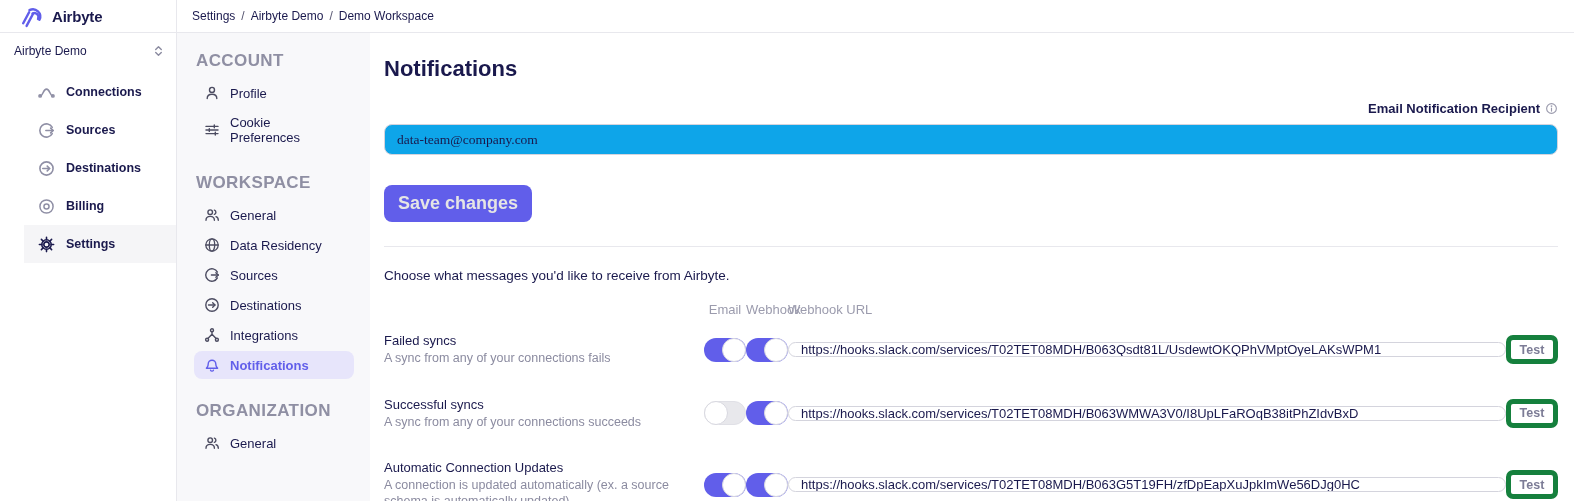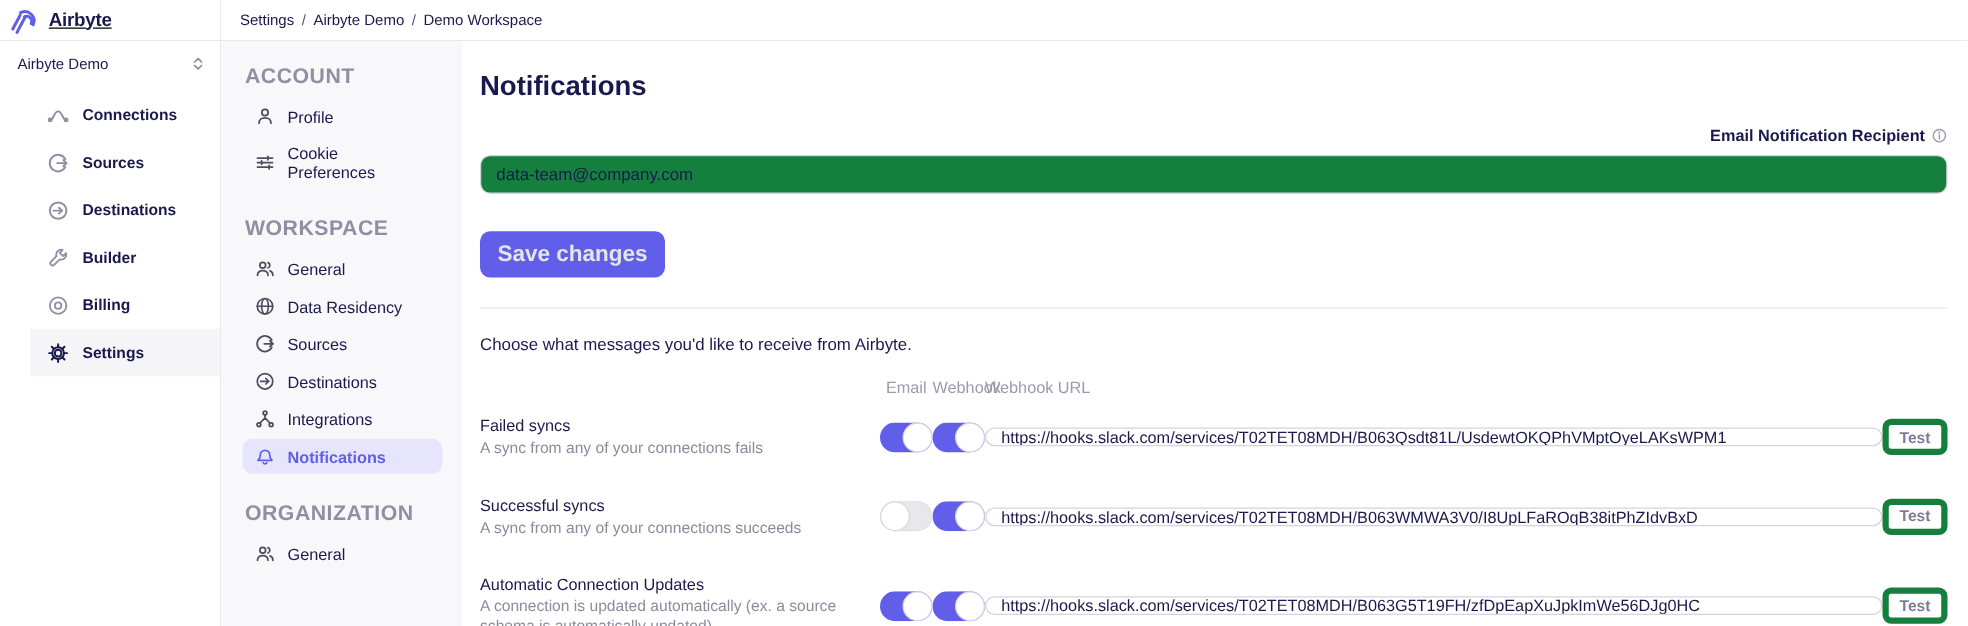--- a/index.html
+++ b/index.html
@@ -2,22 +2,22 @@
 <html><head>
 <meta charset="utf-8">
 <style>
   html,body{margin:0;padding:0;width:1574px;height:501px;overflow:hidden;background:#fff;
     font-family:"Liberation Sans","DejaVu Sans",sans-serif;-webkit-font-smoothing:antialiased;}
   *{box-sizing:border-box;}
   .app{display:grid;width:1574px;height:501px;
     grid-template-columns:177px 193px 1fr;grid-template-rows:33px 1fr;
     grid-template-areas:"logo topbar topbar" "rail subnav main";}
   
-  .logo-cell{grid-area:logo;display:flex;align-items:center;gap:7px;padding-left:7px;
-    border-right:1px solid #e8e8ed;border-bottom:1px solid #e8e8ed;background:#fff;text-decoration:underline;}
+  .logo-cell{grid-area:logo;display:flex;align-items:center;gap:7px;padding-left:20px;
+    border-right:1px solid #e8e8ed;border-bottom:1px solid #e8e8ed;background:#fff;}
   .logo-text{font-size:15px;font-weight:bold;color:#1a194d;letter-spacing:-.2px;}
   .topbar{grid-area:topbar;display:flex;align-items:center;padding-left:15px;
     border-bottom:1px solid #e8e8ed;background:#fff;}
   .crumbs{display:flex;align-items:center;gap:6px;font-size:12px;color:#1a194d;}
   .crumb{cursor:pointer;}
   .crumb-sep{color:#55546f;}
   
   .rail{grid-area:rail;border-right:1px solid #e8e8ed;background:#fff;display:flex;flex-direction:column;}
   .ws-select{display:flex;align-items:center;justify-content:space-between;
     padding:11px 11px 9px 14px;font-size:12px;color:#1a194d;cursor:pointer;}
@@ -37,22 +37,22 @@
   .sub-item .sic{color:#4c4c61;display:flex;}
   .sub-item.active{background:#e7e5fb;color:#615eea;font-weight:700;}
   .sub-item.active .sic{color:#615eea;}
   
   .main{grid-area:main;background:#fff;padding:23px 16px 0 14px;overflow:hidden;}
   h1.page-title{margin:0;font-size:22px;font-weight:bold;color:#1a194d;}
   .field-label{display:flex;align-items:center;gap:5px;margin-top:19px;
     font-size:13px;font-weight:600;color:#1a194d;justify-content:flex-end;}
   .info{color:#9b9bad;display:flex;}
   .text-input{margin-top:8px;width:100%;height:31px;border:1px solid #d4d4dd;border-radius:8px;
-    padding:0 12px;font-size:13.5px;color:#1a194d;background:#15803d;outline:none;
-    font-family:Liberation Sans, sans-serif;}
+    padding:0 12px;font-size:13.5px;color:#1a194d;background:#0ea5e9;outline:none;
+    font-family:Liberation Serif, serif;}
   .save-btn{margin-top:30px;display:inline-block;background:#615eea;color:#e5e5e5;border:none;
     border-radius:8px;padding:8px 14px;font-size:18px;font-weight:600;cursor:pointer;
     font-family:"Liberation Sans","DejaVu Sans",sans-serif;}
   .divider{border:none;border-top:1px solid #e8e8ed;margin:24px 0 0 0;}
   .intro{margin-top:21px;font-size:13.5px;color:#1a194d;}
   .ngrid{display:grid;grid-template-columns:320px 42px 42px 1fr 52px;align-items:center;}
   .nheader{margin-top:19px;font-size:13px;color:#9b9bad;}
   .nheader .c-center{text-align:center;}
   .nrow{margin-top:16px;}
   .nrow + .nrow{margin-top:30px;}
@@ -137,28 +137,20 @@
           <svg width="17" height="17" viewBox="0 0 16 16" fill="none" stroke="currentColor" stroke-width="1.5" stroke-linecap="round" stroke-linejoin="round">
             <circle cx="8" cy="8" r="6.2"></circle>
             <path d="M4.5 8 H10.9"></path>
               <path d="M8.7 5.8 10.9 8 8.7 10.2"></path>
           </svg>
         </span>
         <span>Destinations</span>
       </div>
       <div class="rail-item">
         <span class="ric">
-          <svg width="17" height="17" viewBox="0 0 16 16" fill="none" stroke="currentColor" stroke-width="1.4" stroke-linecap="round" stroke-linejoin="round">
-            <path d="M13.9 4.3 a3.7 3.7 0 0 1-4.7 4.6 L5 13.1 a1.7 1.7 0 0 1-2.4-2.4 L6.8 6.5 A3.7 3.7 0 0 1 11.4 1.8 L9.2 4 l2.5 2.5 2.2-2.2 z"></path>
-          </svg>
-        </span>
-        <span>Builder</span>
-      </div>
-      <div class="rail-item">
-        <span class="ric">
           <svg width="17" height="17" viewBox="0 0 16 16" fill="none" stroke="currentColor" stroke-width="1.4">
             <circle cx="8" cy="8" r="6.2"></circle>
               <circle cx="8" cy="8" r="2.4"></circle>
           </svg>
         </span>
         <span>Billing</span>
       </div>
       <div class="rail-item active">
         <span class="ric">
           <svg width="17" height="17" viewBox="0 0 16 16" fill="none" stroke="currentColor" stroke-width="1.5" stroke-linecap="round">

